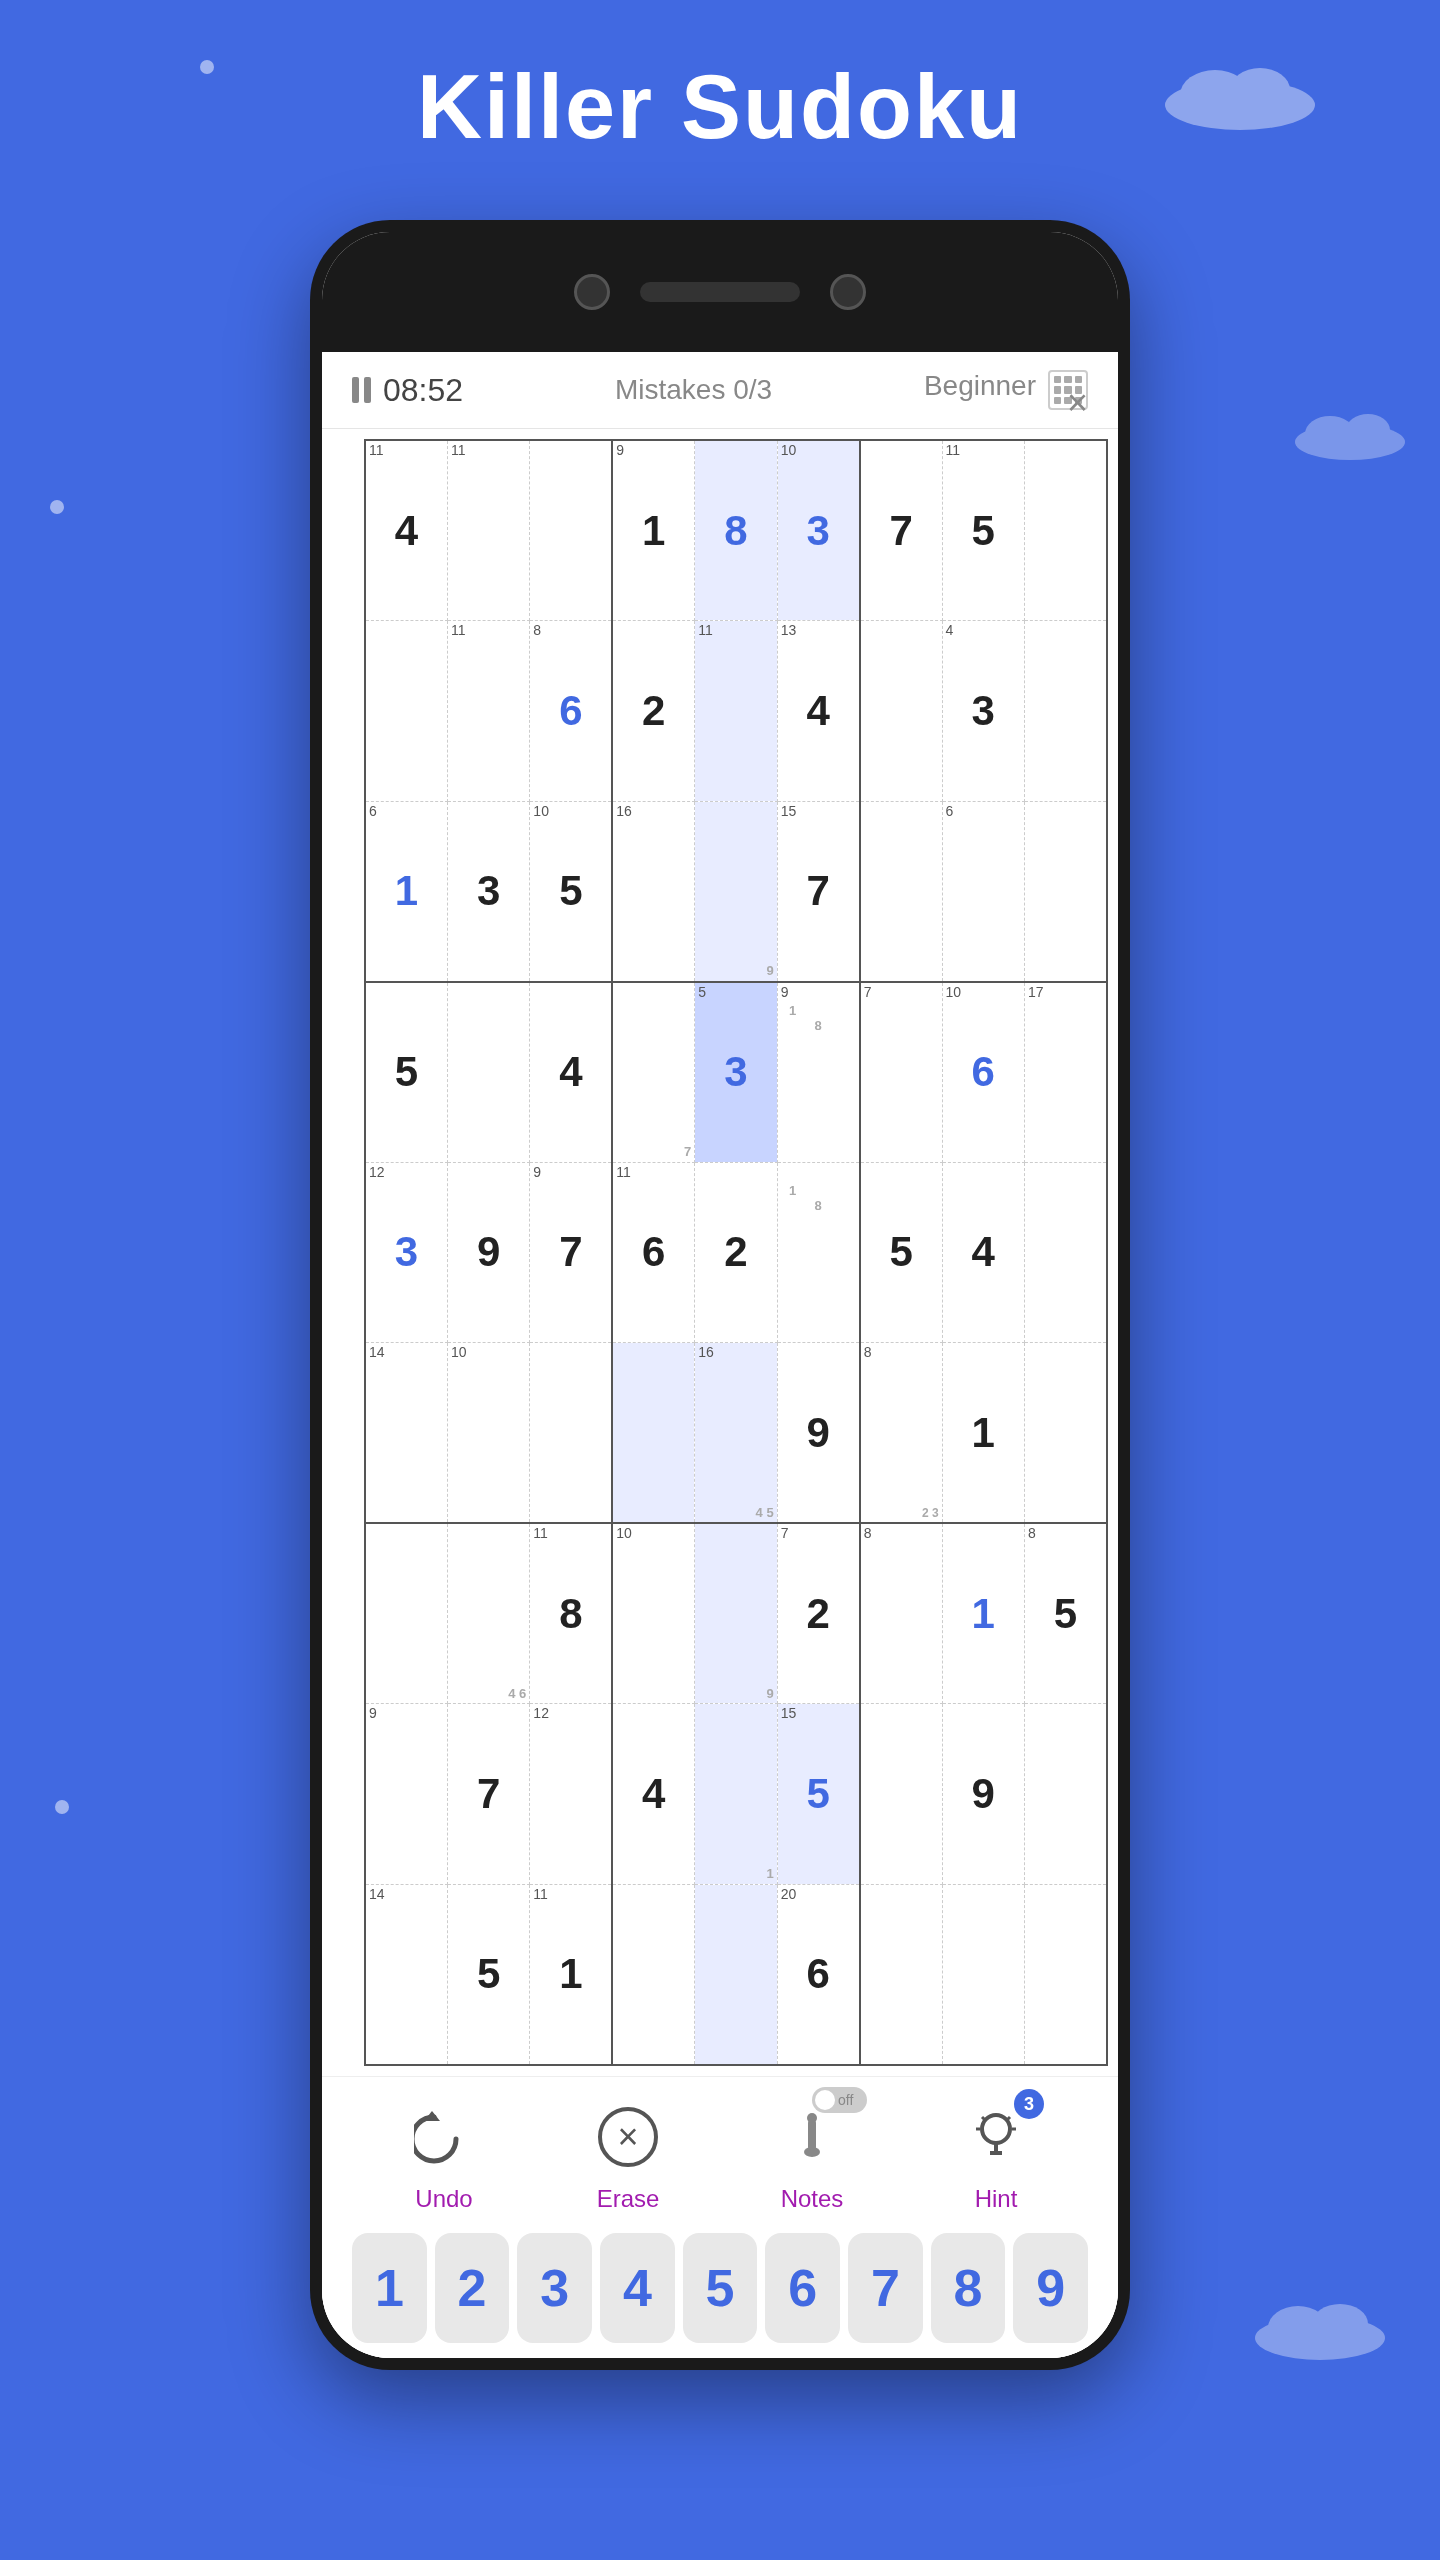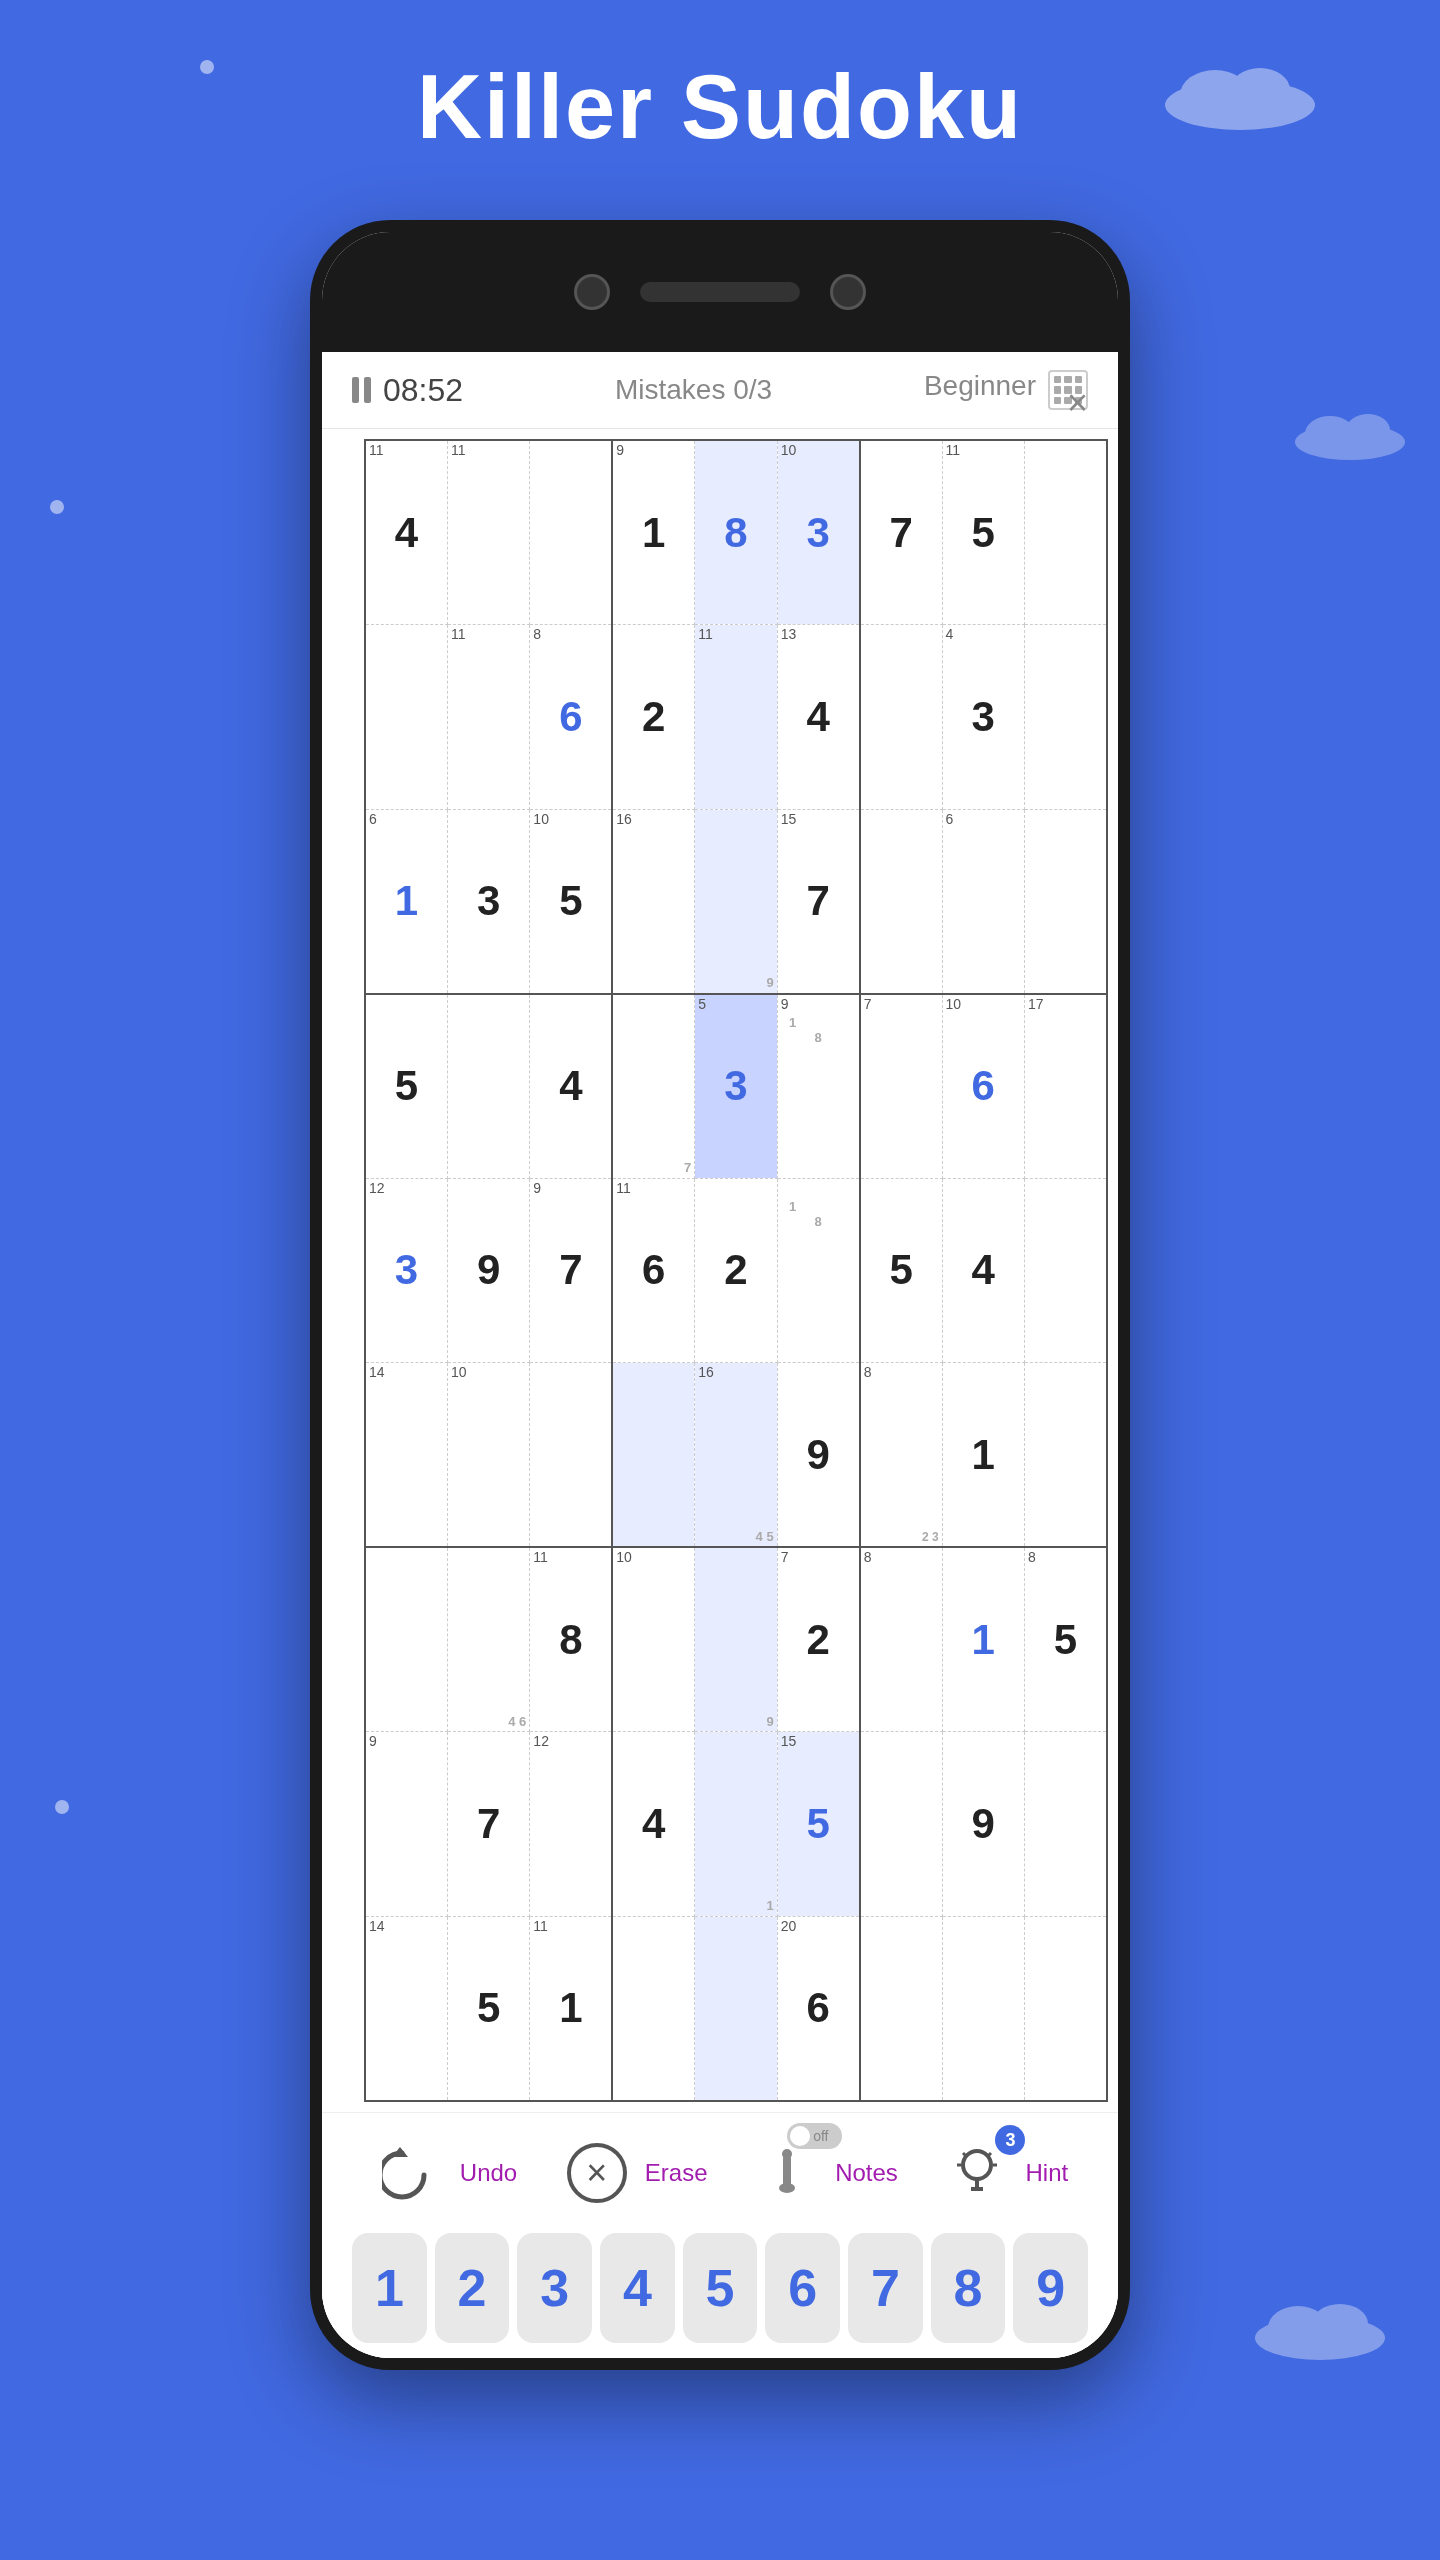--- a/index.html
+++ b/index.html
@@ -251,21 +251,21 @@
 
     .tool-row {
       display: flex;
       justify-content: space-around;
       align-items: center;
       margin-bottom: 20px;
     }
 
     .tool-btn {
       display: flex;
-      flex-direction: row;
+      flex-direction: column;
       align-items: center;
       gap: 8px;
       cursor: pointer;
     }
 
     .tool-icon-wrap {
       width: 80px;
       height: 80px;
       display: flex;
       align-items: center;

